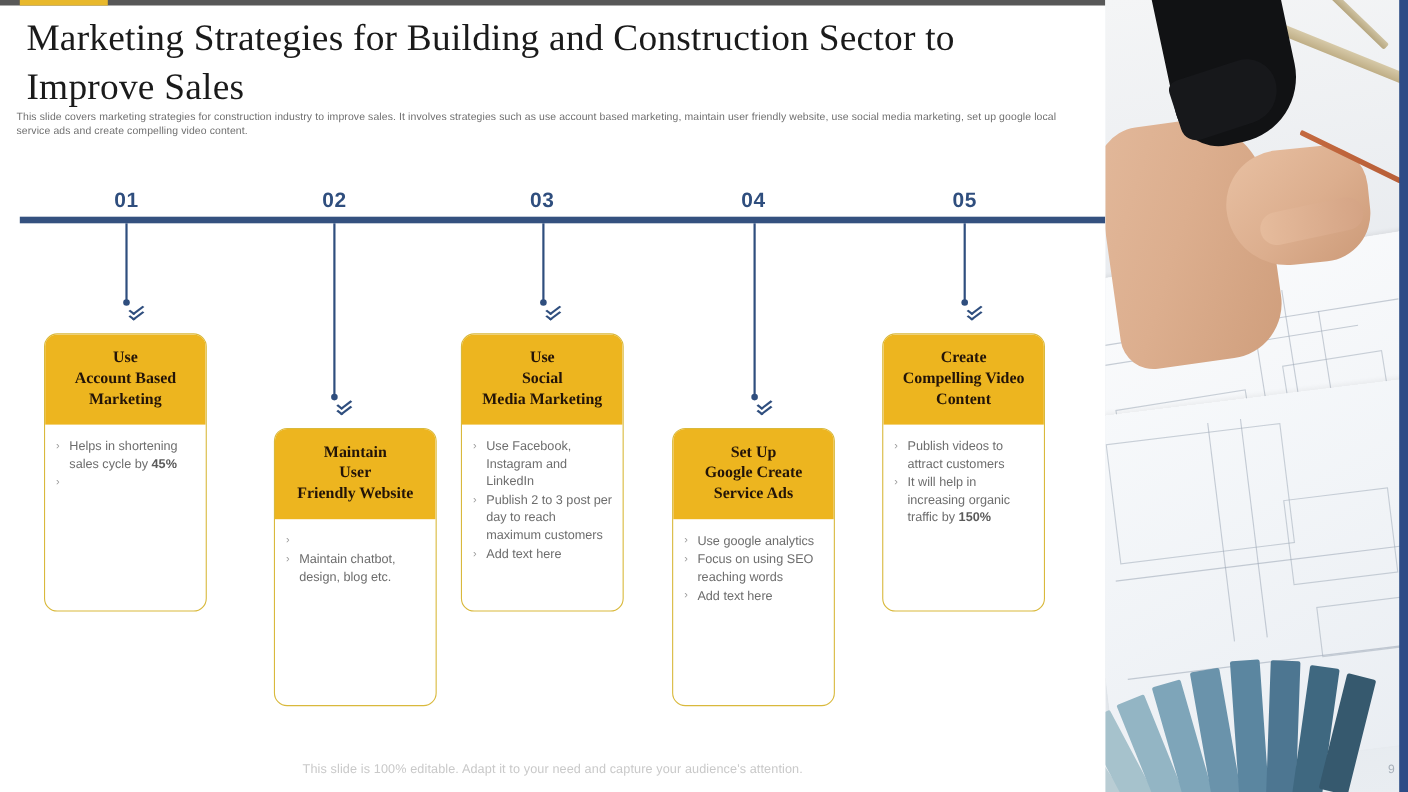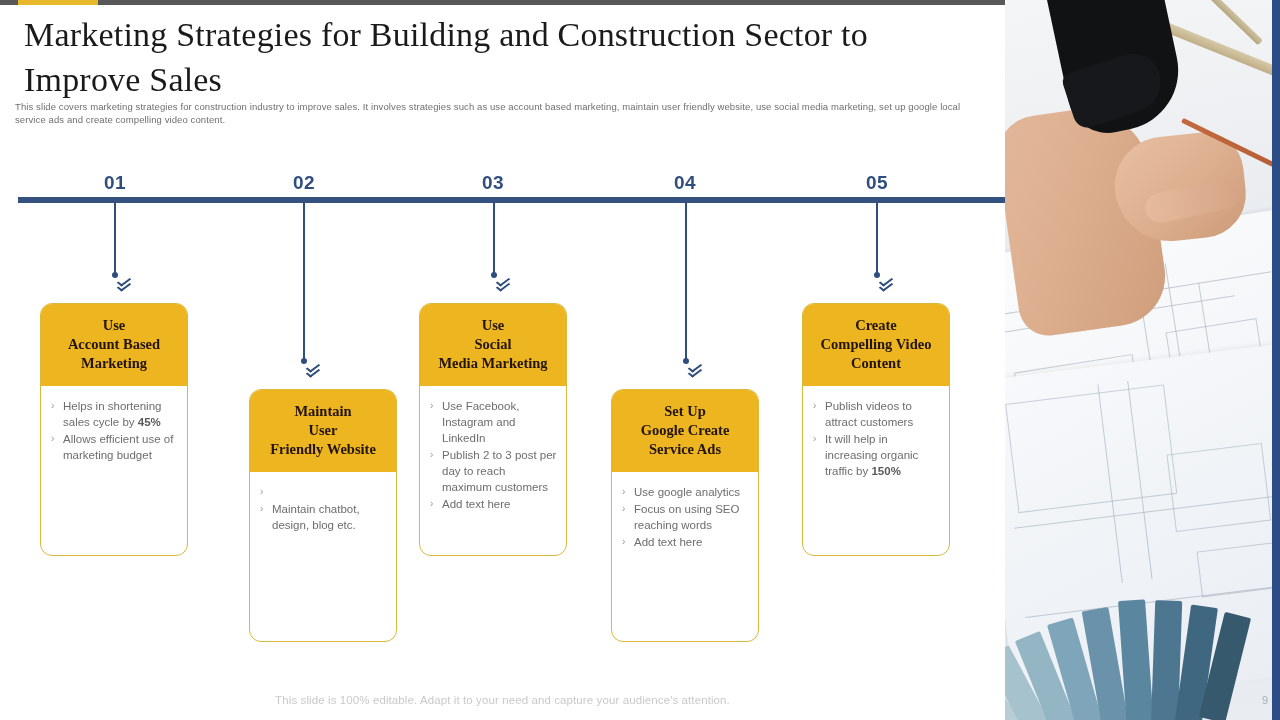--- a/index.html
+++ b/index.html
@@ -373,21 +373,20 @@
       <span>Account Based</span><br>
       <span>Marketing</span>
     </div>
     <div class="card-body">
       <div class="bullet">
         <span class="bullet-marker">›</span>
         <span class="bullet-text">Helps in shortening sales cycle by <b>45%</b></span>
       </div>
       <div class="bullet">
         <span class="bullet-marker">›</span>
-        <span class="bullet-text">Allows efficient use of marketing budget</span>
       </div>
     </div>
   </div>
 
   <div class="card" style="left:229px; top:389px; height:253px;margin-left:20px;">
     <div class="card-head">
       <span>Maintain</span><br>
       <span>User</span><br>
       <span>Friendly Website</span>
     </div>

